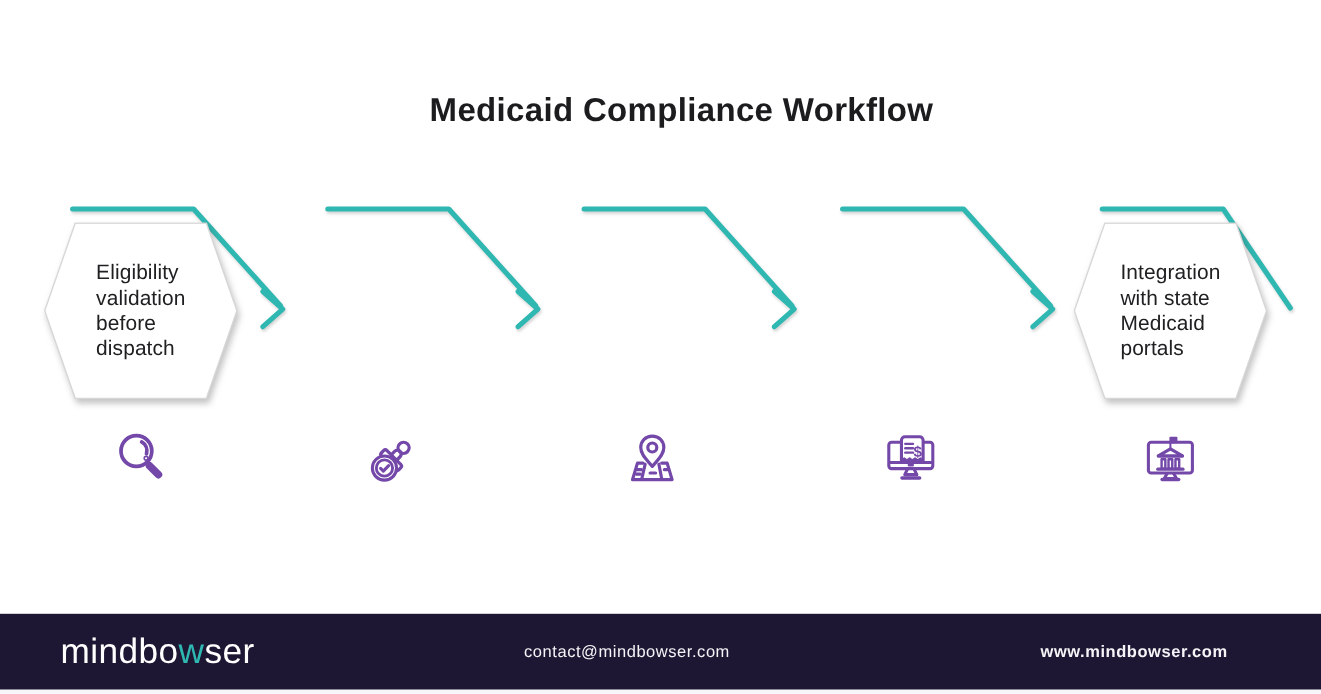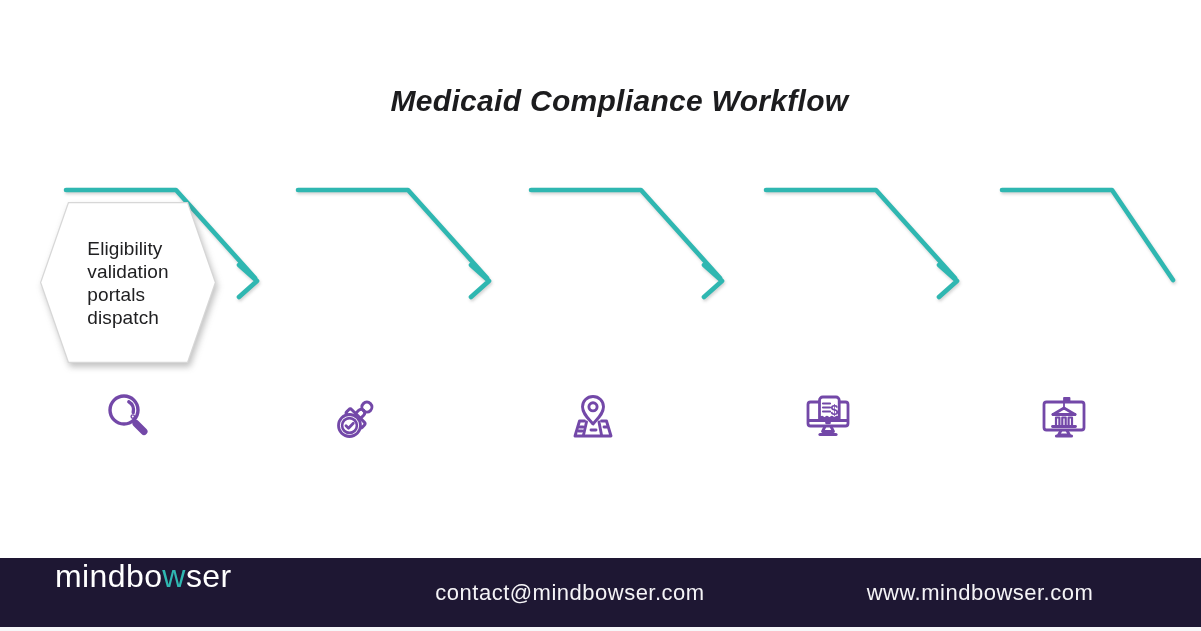--- a/index.html
+++ b/index.html
@@ -20,21 +20,20 @@
   }
   .page-title{
     position:absolute;
     top:84px;left:0;right:0;
     text-align:center;
     text-indent:38px;
     font-size:30px;
     font-weight:700;
     letter-spacing:.3px;
     color:var(--heading-color);
-    font-style:italic;
   }
   .step{
     position:absolute;
     top:180px;
     width:240px;
     height:300px;
   }
   .connector{
     position:absolute;
     top:0;left:0;
@@ -81,58 +80,58 @@
     background:var(--footer-bg);
   }
   .footer-strip{
     position:absolute;
     left:0;top:627px;width:1201px;height:4px;
     background:#f7f7f9;
   }
   .logo{
     position:absolute;
     left:55px;top:0;height:53px;
-    display:flex;align-items:flex-start;
+    display:flex;align-items:flex-end;
     font-size:32px;
     font-weight:500;
     letter-spacing:.4px;
     color:#ffffff;
   }
   .logo .logo-w{color:var(--teal);}
   .footer-email,.footer-site{
     position:absolute;
     top:0;height:69px;
     display:flex;align-items:center;justify-content:center;
-    font-size:22px;
+    font-size:15px;
     letter-spacing:.5px;
     color:var(--footer-text-color);
     text-decoration:none;
   }
   .footer-email{left:403px;width:334px;}
-  .footer-site{left:849px;width:262px;}
+  .footer-site{left:900px;width:262px;font-weight:bold;}
   svg{display:block;}
 </style>
 </head>
 <body>
 
 <h1 class="page-title">Medicaid Compliance Workflow</h1>
 
 <div class="step" style="left:40px">
   <svg class="connector" width="240" height="130">
     <g fill="none" stroke="var(--teal)" stroke-width="4.6" stroke-linecap="round" stroke-linejoin="round">
       <path d="M26 10 H136 L215 98"></path>
       <path d="M199 85 L217 101 L199 117"></path>
     </g>
   </svg>
   <div class="hex-wrap">
     <div class="hex"></div>
     <div class="hex-inner">
       <div class="step-label">Eligibility
 validation
-portals
+before
 dispatch</div>
     </div>
   </div>
   <svg class="step-icon" viewBox="0 0 54 54">
     <g fill="none" stroke="currentColor" stroke-width="3.4" stroke-linecap="round" stroke-linejoin="round">
       <circle cx="23" cy="21" r="14"></circle>
       <path d="M27.8 12.8 A9.5 9.5 0 0 1 32.2 23.5"></path>
       <circle cx="31.8" cy="27.6" r="0.7"></circle>
       <path d="M35 34.5 L43 42.5" stroke-width="7"></path>
     </g>
@@ -204,20 +203,29 @@
     <text x="29.5" y="26" font-size="14" font-weight="700" fill="currentColor" font-family="Liberation Sans, sans-serif">$</text>
   </svg>
 </div>
 
 <div class="step" style="left:976px">
   <svg class="connector" width="240" height="130">
     <g fill="none" stroke="var(--teal)" stroke-width="4.6" stroke-linecap="round" stroke-linejoin="round">
       <path d="M26 10 H136 L197 100"></path>
     </g>
   </svg>
+  <div class="hex-wrap">
+    <div class="hex"></div>
+    <div class="hex-inner">
+      <div class="step-label">Integration
+with state
+Medicaid
+portals</div>
+    </div>
+  </div>
   <svg class="step-icon" viewBox="0 0 54 54">
     <g fill="none" stroke="currentColor" stroke-width="2.8" stroke-linecap="round" stroke-linejoin="round">
       <rect x="7" y="13" width="40" height="28" rx="2.5"></rect>
       <path d="M27 19 V9 h5.5 v4 H27" fill="currentColor" stroke-width="1.8"></path>
       <path d="M16 25.5 L27 19 L38 25.5 Z"></path>
       <path d="M16 25.5 H38"></path>
       <rect x="19" y="28.5" width="3.4" height="8.5" stroke-width="2.2"></rect>
       <rect x="25.3" y="28.5" width="3.4" height="8.5" stroke-width="2.2"></rect>
       <rect x="31.6" y="28.5" width="3.4" height="8.5" stroke-width="2.2"></rect>
       <path d="M15.5 37.5 H38.5"></path>

